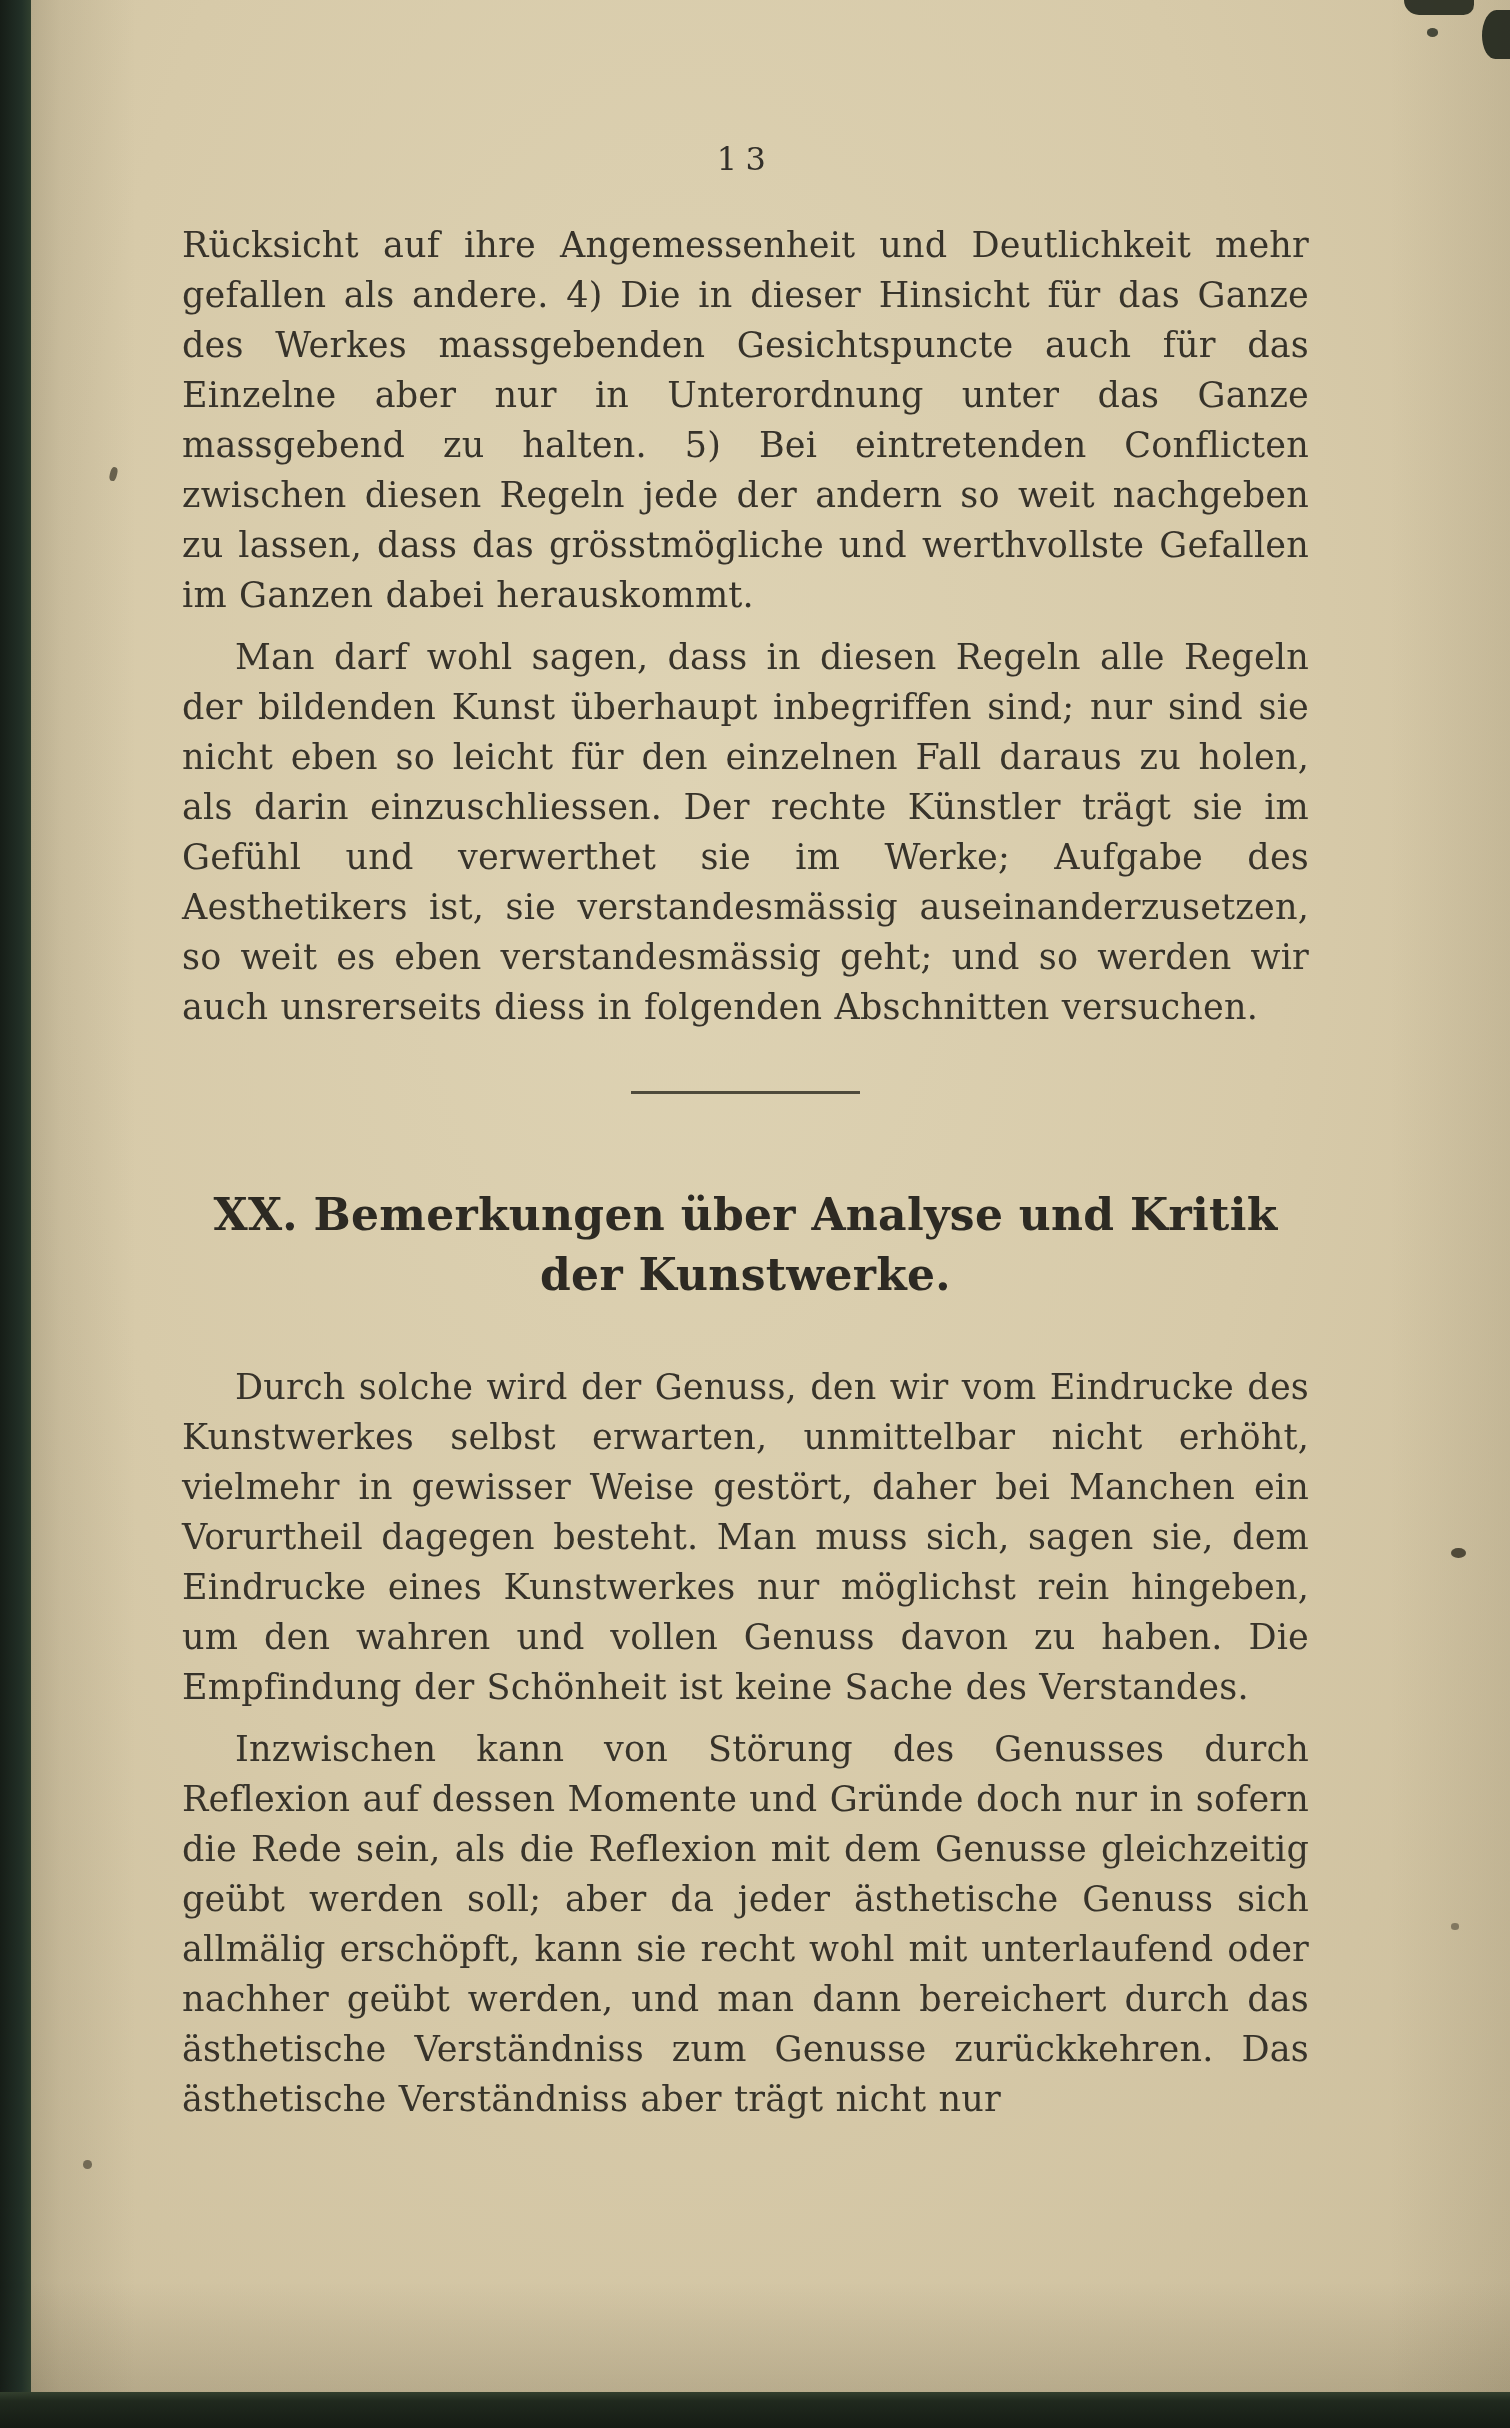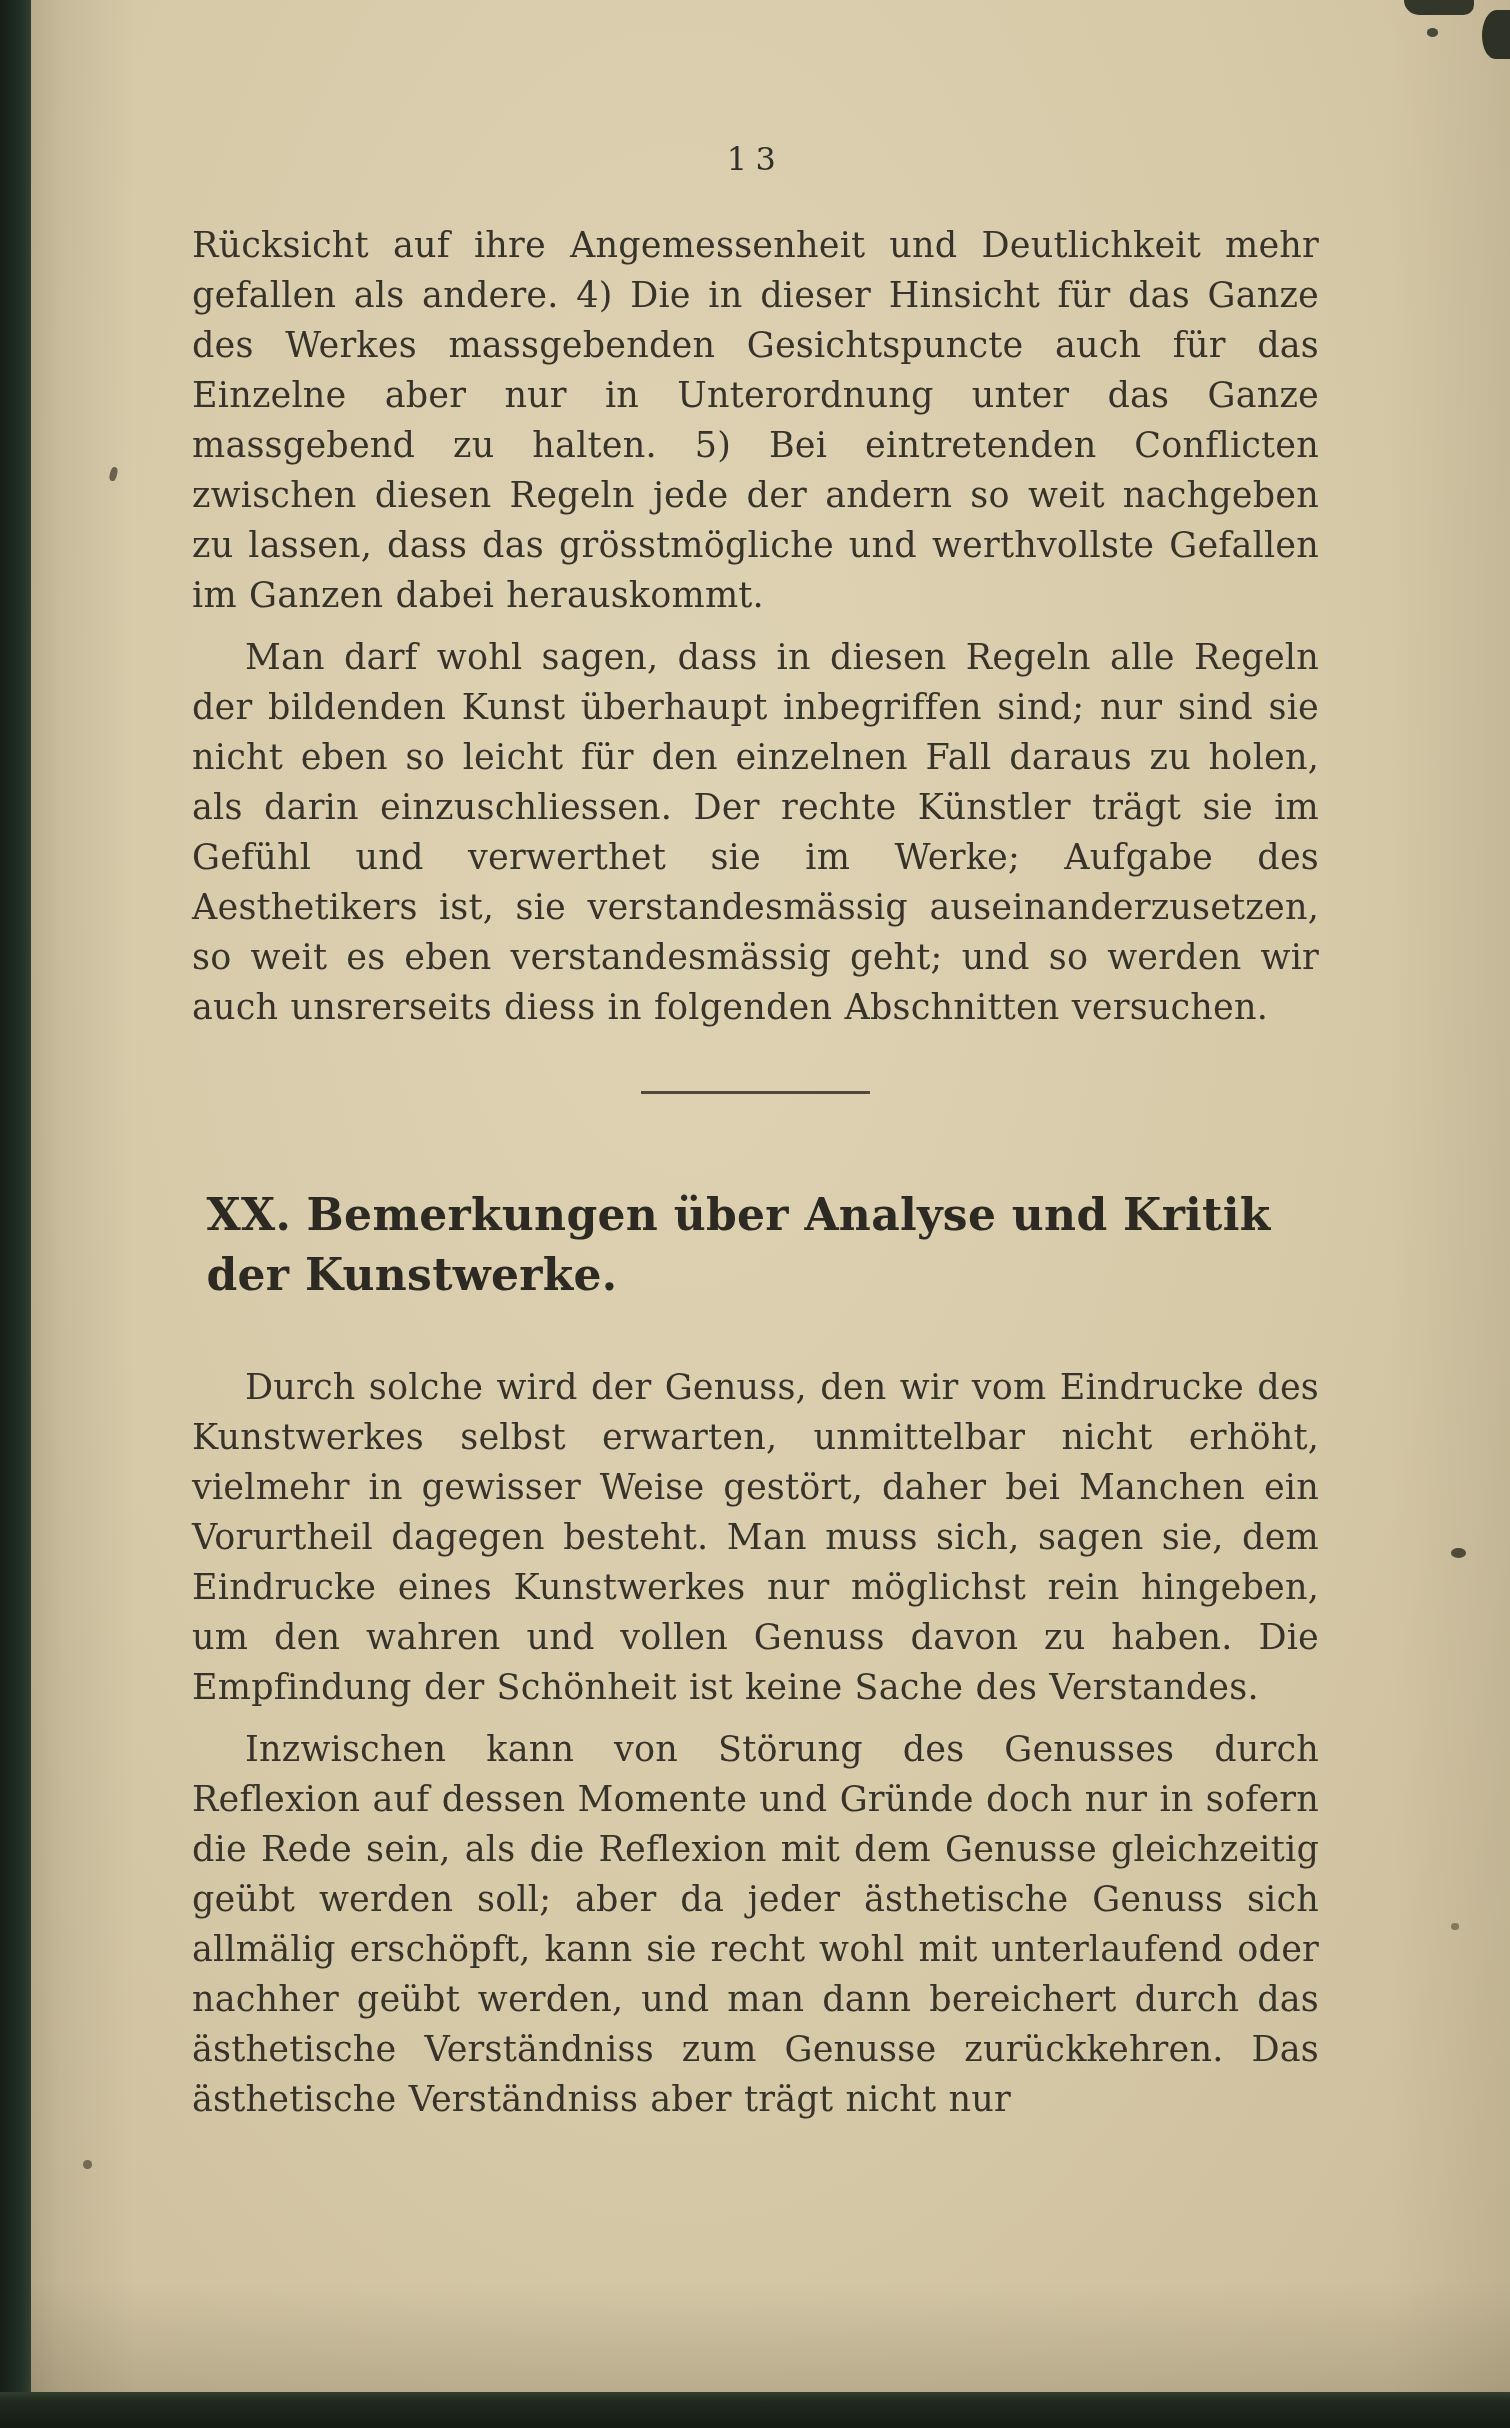--- a/index.html
+++ b/index.html
@@ -60,21 +60,21 @@
   .stain-c { right: 72px; top: 28px; width: 11.4px; height: 8.5px; border-radius: 50%; opacity: .8; }
   .speck  { position: absolute; background: #3b3628; z-index: 3; border-radius: 50%; }
   .speck-a { right: 44px; top: 1548px; width: 15px; height: 10.4px; opacity: .85; }
   .speck-b { left: 110px; top: 467px; width: 6.6px; height: 14px; transform: rotate(14deg); border-radius: 40%; opacity: .7; }
   .speck-c { left: 83px; top: 2160px; width: 8.5px; height: 8.5px; opacity: .6; }
   .speck-d { right: 51px; top: 1923px; width: 7.6px; height: 6.6px; opacity: .5; }
 
   
   .content {
     position: absolute;
-    left: 180px;
+    left: 170px;
     top: 140px;
     width: 1151px;
     color: #37332a;
     z-index: 2;
   }
   .page-number {
     text-align: center;
     font-size: 32px;
     letter-spacing: 8.5px;
     margin: 0 0 42px 0;
@@ -95,21 +95,21 @@
     width: 229px;
     height: 2.8px;
     background: #4e4a3b;
     margin: 59px auto 91px auto;
     box-shadow: 0 4.7px 0 -1.9px rgba(78, 74, 59, 0.35);
   }
   .heading {
     font-size: 44px;
     line-height: 60px;
     font-weight: 700;
-    text-align: left;
+    text-align: center;
     color: #2d2a23;
     margin: 0 auto 57px auto;
     max-width: 1098px;
     letter-spacing: 0.3px;
   }
 </style>
 </head>
 <body>
 
 <div class="scan">

